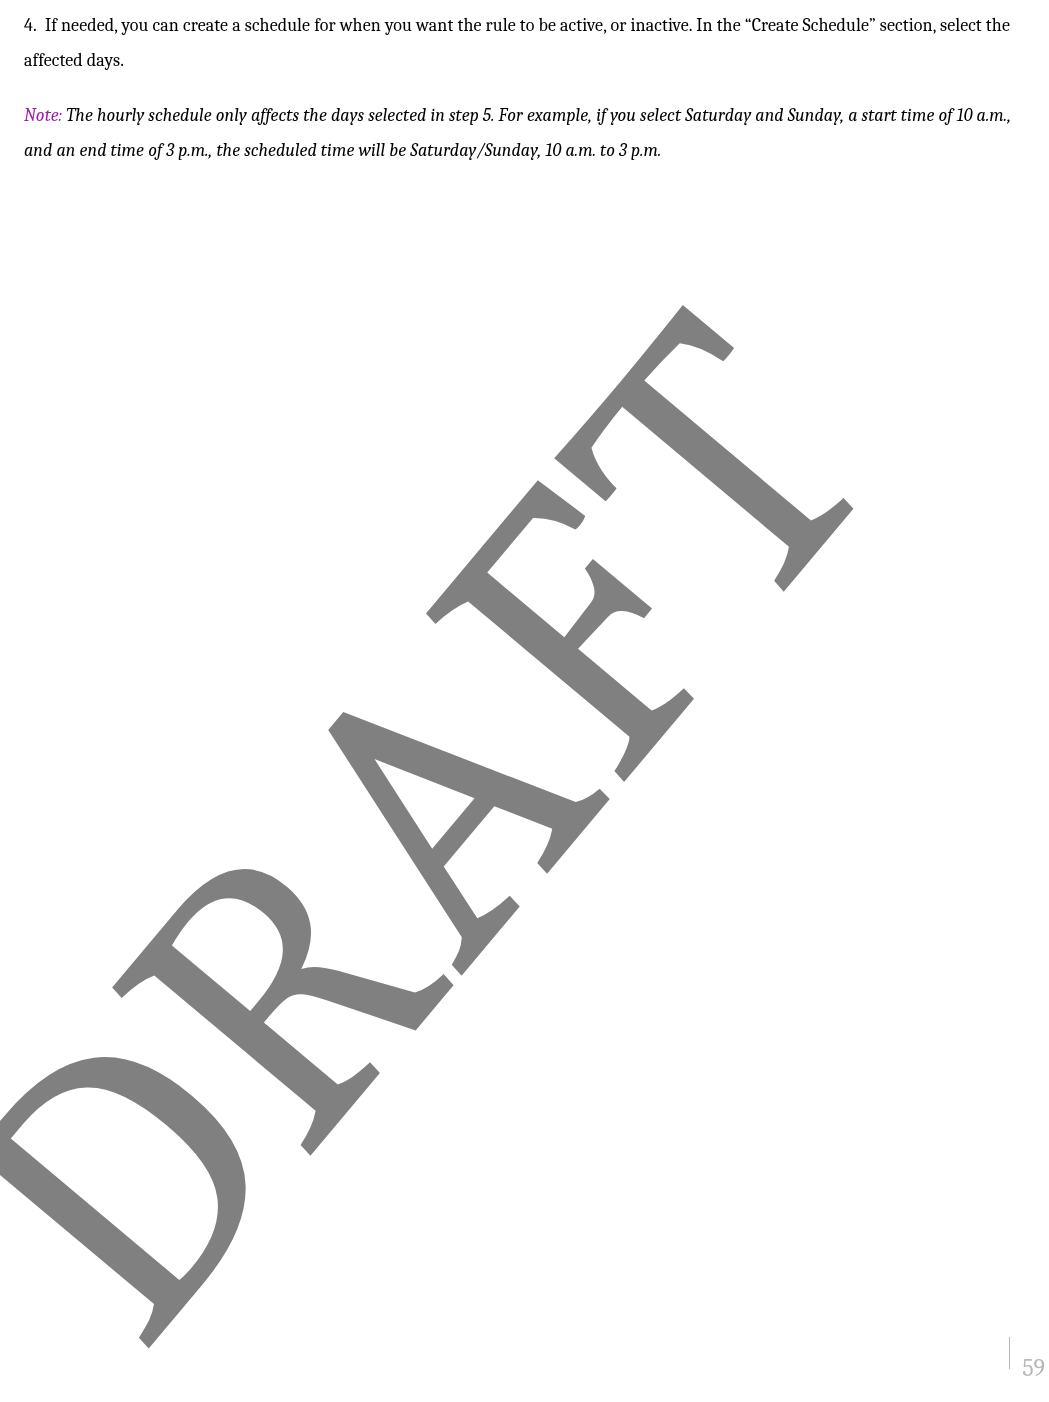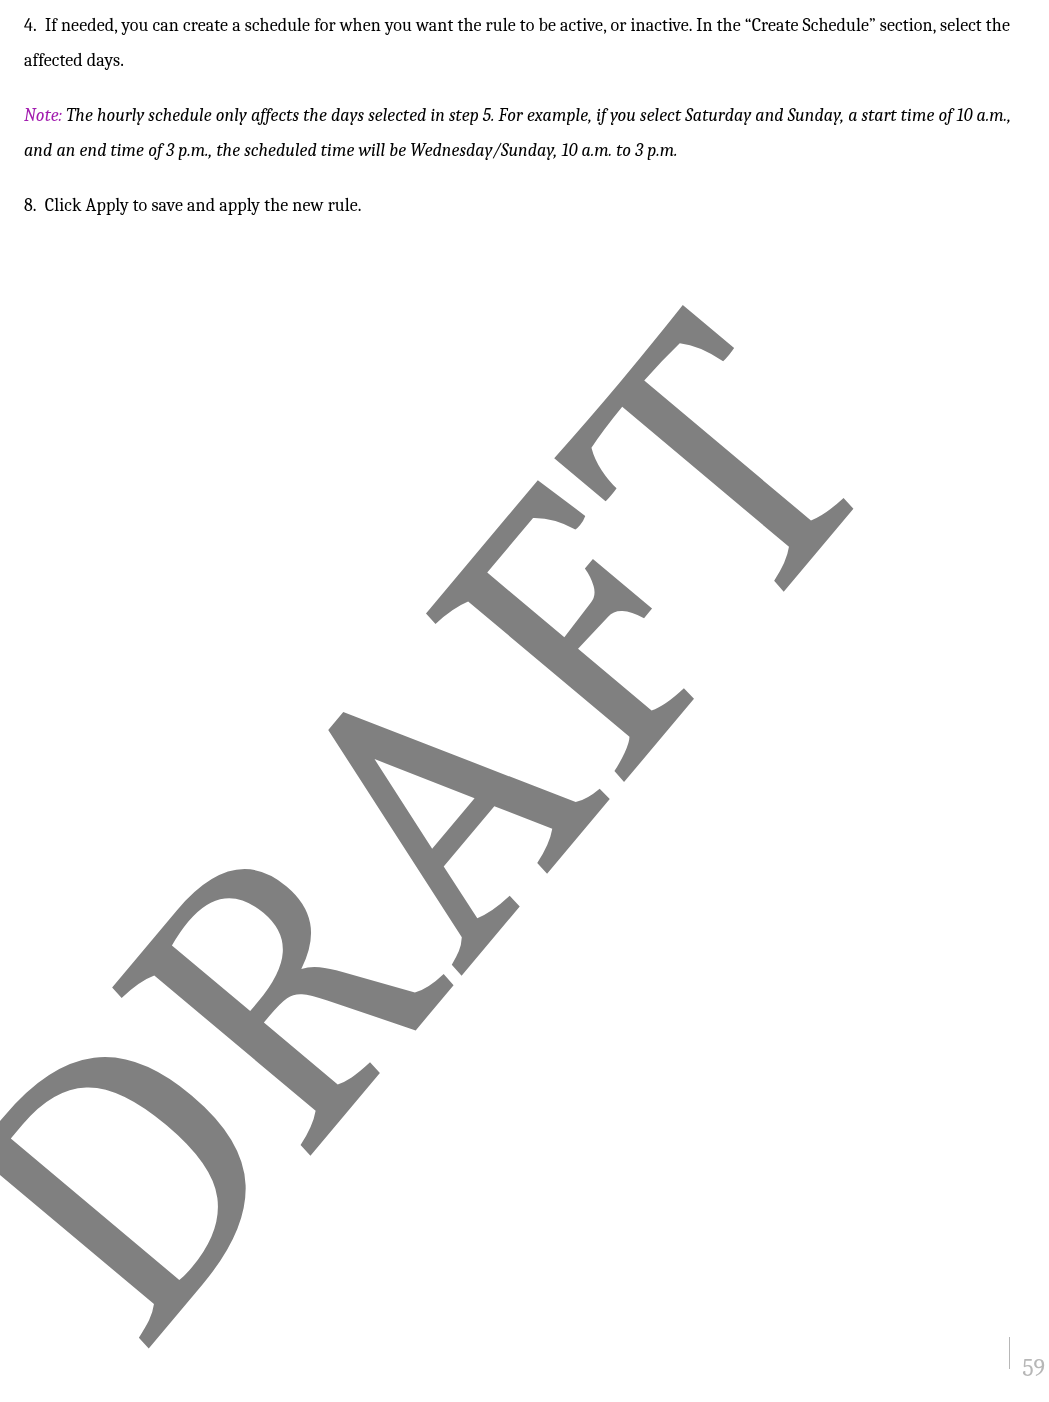--- a/index.html
+++ b/index.html
@@ -78,21 +78,20 @@
 
 <div class="watermark">
   <svg width="1500" height="440" viewBox="0 0 1500 440">
     <text x="0" y="350" class="watermark-text">DRAFT</text>
   </svg>
 </div>
 
 <div class="page">
   <p>4.&nbsp;&nbsp;If needed, you can create a schedule for when you want the rule to be active, or inactive. In the “Create Schedule” section, select the affected days.</p>
   <p>
-    <span class="note-label">Note:</span><span class="note-body"> The hourly schedule only affects the days selected in step 5. For example, if you select Saturday and Sunday, a start time of 10 a.m., and an end time of 3 p.m., the scheduled  time will be Wednesday/Sunday, 10 a.m. to 3 p.m.</span>
+    <span class="note-label">Note:</span><span class="note-body"> The hourly schedule only affects the days selected in step 5. For example, if you select Saturday and Sunday, a start time of 10 a.m., and an end time of 3 p.m., the scheduled  time will be Saturday/Sunday, 10 a.m. to 3 p.m.</span>
   </p>
-  <p>8.&nbsp;&nbsp;Click Apply to save and apply the new rule.</p>
 </div>
 
 <div class="page-number-box">
   <div class="page-number-divider"></div>
   <div class="page-number">59</div>
 </div>
 
 </body></html>

